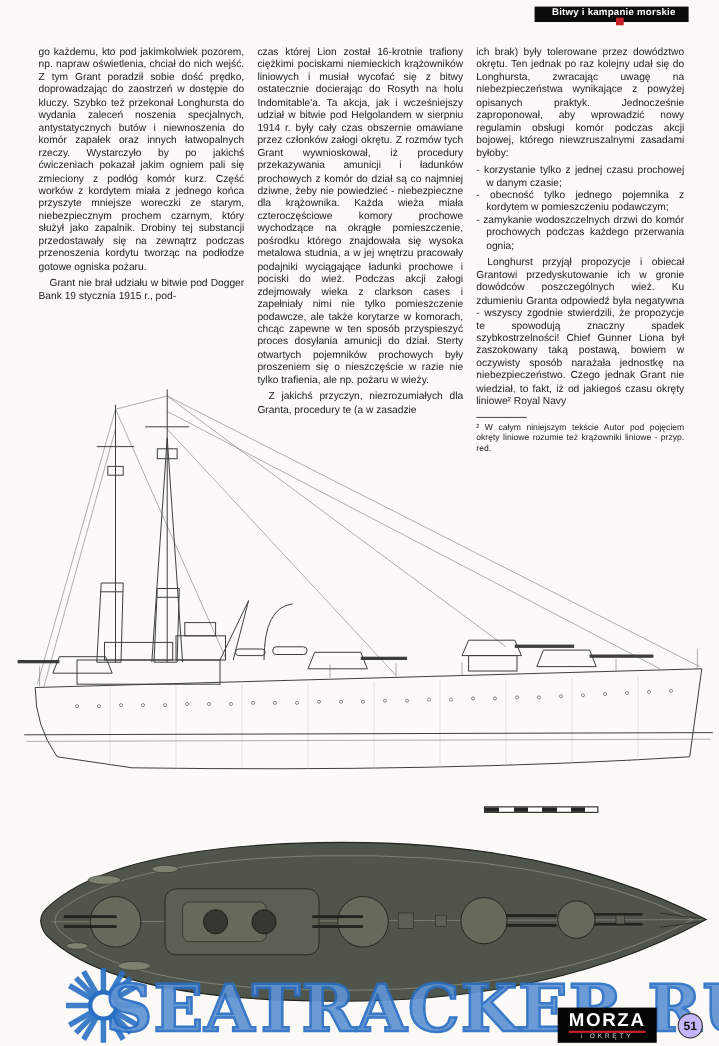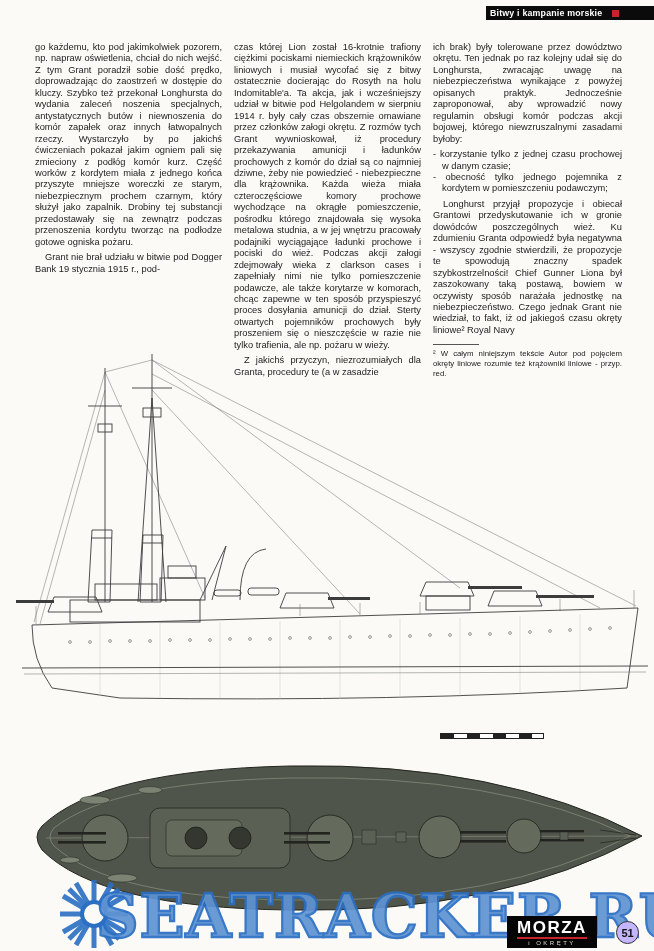--- a/index.html
+++ b/index.html
@@ -4,23 +4,23 @@
 <style>
   * { margin:0; padding:0; box-sizing:border-box; }
   html,body { background:#e8e6e1; }
   #page {
     position:relative; width:654px; height:951px; margin:0 auto;
     background:#fbfaf6; overflow:hidden;
     font-family:"Liberation Sans", sans-serif; color:#1c1c1c;
   }
   
   .header-bar {
-    position:absolute; left:486px; top:6px; width:168px; height:14px;
+    position:absolute; left:486px; top:6px; width:140px; height:14px;
     background:#0b0b0b; color:#ffffff; display:flex; align-items:center;
-    padding-left:4px; font-size:8.8px; font-weight:bold; letter-spacing:.2px;
+    padding-left:4px; font-size:8.8px; font-weight:bold; letter-spacing:.2px;flex-direction:column;
   }
   .red-sq { width:7px; height:7px; background:#c6232b; margin-left:10px; flex:0 0 auto; }
 
   
   .col { position:absolute; top:42px; width:187px; font-size:9.3px; line-height:11.45px;
          text-align:justify; }
   .col p { margin:0; }
   .col p + p { }
   .indent { text-indent:10px; }
   .spacer { height:4px; }
@@ -92,20 +92,21 @@
     <p>czas której Lion został 16-krotnie trafiony ciężkimi pociskami niemieckich krążowników liniowych i musiał wycofać się z bitwy ostatecznie docierając do Rosyth na holu Indomitable'a. Ta akcja, jak i wcześniejszy udział w bitwie pod Helgolandem w sierpniu 1914 r. były cały czas obszernie omawiane przez członków załogi okrętu. Z rozmów tych Grant wywnioskował, iż procedury przekazywania amunicji i ładunków prochowych z komór do dział są co najmniej dziwne, żeby nie powiedzieć - niebezpieczne dla krążownika. Każda wieża miała czteroczęściowe komory prochowe wychodzące na okrągłe pomieszczenie, pośrodku którego znajdowała się wysoka metalowa studnia, a w jej wnętrzu pracowały podajniki wyciągające ładunki prochowe i pociski do wież. Podczas akcji załogi zdejmowały wieka z clarkson cases i zapełniały nimi nie tylko pomieszczenie podawcze, ale także korytarze w komorach, chcąc zapewne w ten sposób przyspieszyć proces dosyłania amunicji do dział. Sterty otwartych pojemników prochowych były proszeniem się o nieszczęście w razie nie tylko trafienia, ale np. pożaru w wieży.</p>
     <div class="spacer"></div>
     <p class="indent">Z jakichś przyczyn, niezrozumiałych dla Granta, procedury te (a w zasadzie</p>
   </div>
 
   <div class="col" id="col3">
     <p>ich brak) były tolerowane przez dowództwo okrętu. Ten jednak po raz kolejny udał się do Longhursta, zwracając uwagę na niebezpieczeństwa wynikające z powyżej opisanych praktyk. Jednocześnie zaproponował, aby wprowadzić nowy regulamin obsługi komór podczas akcji bojowej, którego niewzruszalnymi zasadami byłoby:</p>
     <div class="spacer"></div>
     <p class="bullet">- korzystanie tylko z jednej czasu prochowej w danym czasie;</p>
     <p class="bullet">- obecność tylko jednego pojemnika z kordytem w pomieszczeniu podawczym;</p>
+    <p class="bullet">- zamykanie wodoszczelnych drzwi do komór prochowych podczas każdego przerwania ognia;</p>
     <div class="spacer"></div>
     <p class="indent">Longhurst przyjął propozycje i obiecał Grantowi przedyskutowanie ich w gronie dowódców poszczególnych wież. Ku zdumieniu Granta odpowiedź była negatywna - wszyscy zgodnie stwierdzili, że propozycje te spowodują znaczny spadek szybkostrzelności! Chief Gunner Liona był zaszokowany taką postawą, bowiem w oczywisty sposób narażała jednostkę na niebezpieczeństwo. Czego jednak Grant nie wiedział, to fakt, iż od jakiegoś czasu okręty liniowe² Royal Navy</p>
     <div class="footnote-rule"></div>
     <p class="footnote">² W całym niniejszym tekście Autor pod pojęciem okręty liniowe rozumie też krążowniki liniowe - przyp. red.</p>
   </div>
 
   <svg id="side-view" class="drawing" width="654" height="395" viewBox="0 0 654 395">
 
     <line class="thin" x1="152" y1="22" x2="636" y2="268"></line>
     <line class="thin" x1="152" y1="36" x2="600" y2="270"></line>

